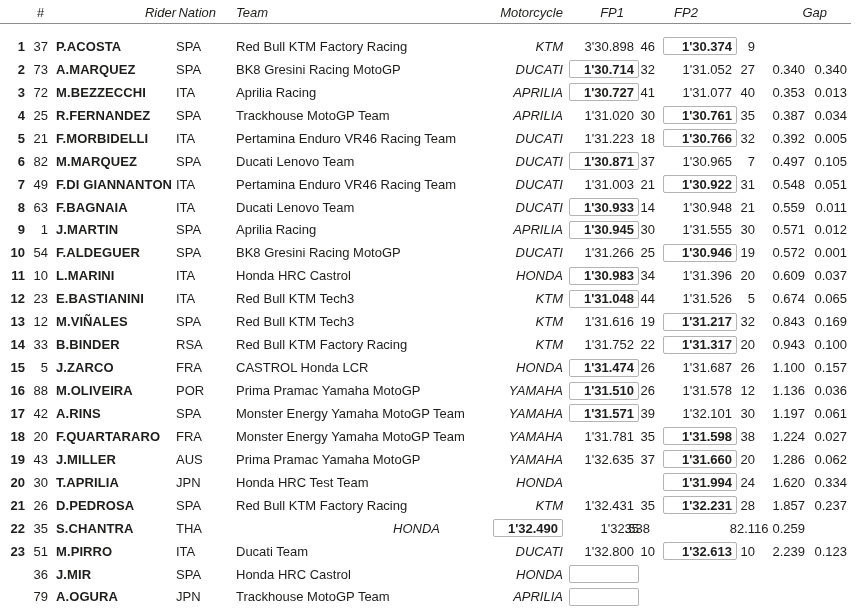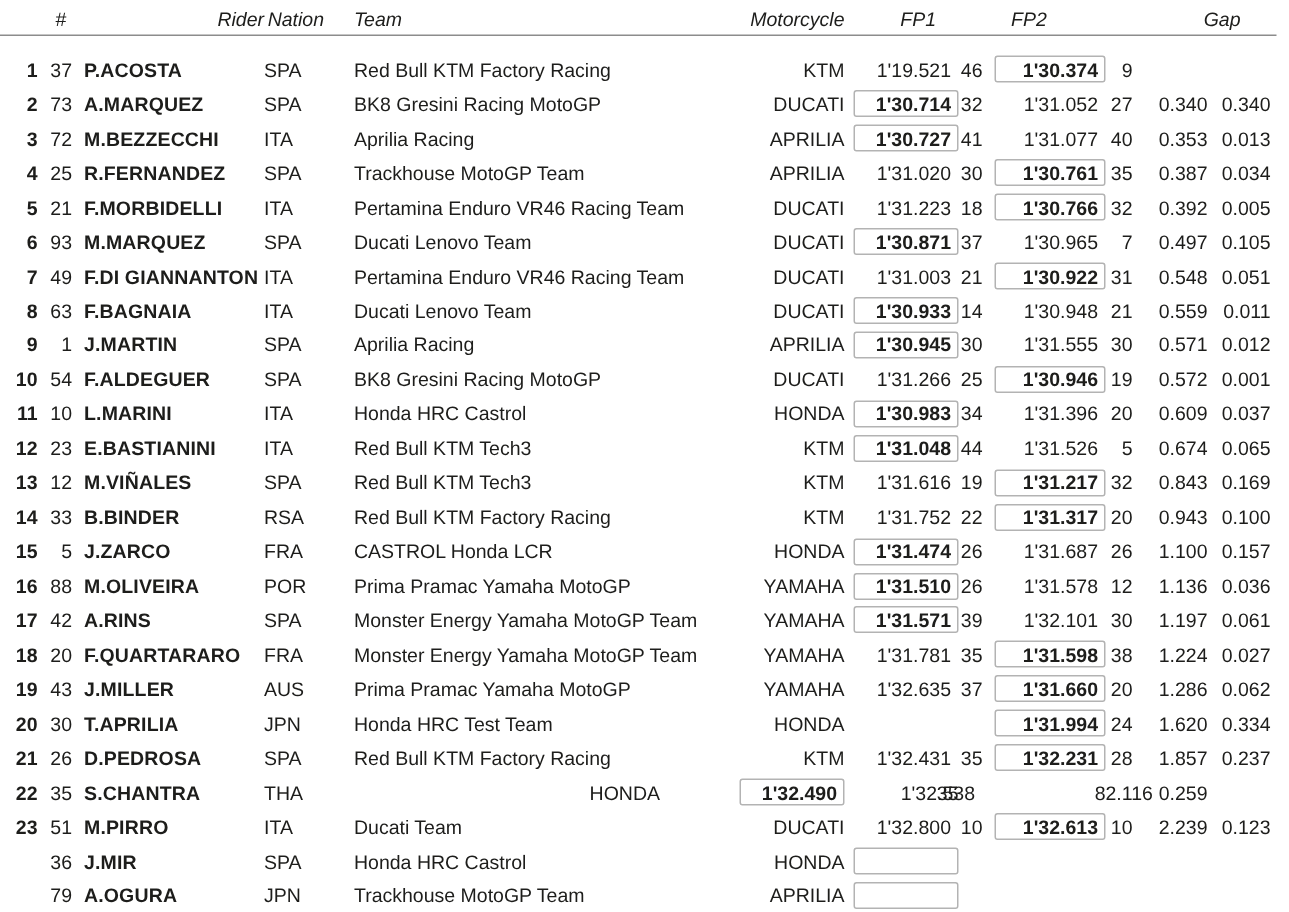--- a/index.html
+++ b/index.html
@@ -28,21 +28,21 @@
     border-bottom:1px solid var(--line);
     padding-left:0;
   }
   .rows{margin-top:11px;}
   .c{overflow:visible;}
   .pos{text-align:right;font-weight:700;}
   .num{text-align:right;}
   .rider{text-align:left;padding-left:8px;font-weight:700;letter-spacing:.1px;}
   .nation{text-align:left;}
   .team{text-align:left;padding-left:20px;}
-  .moto{text-align:right;}
+  .moto{text-align:right;font-style:italic;}
   .laps{text-align:right;}
   .gap{text-align:right;}
   .fpcell{display:flex;justify-content:flex-end;}
   .timebox{
     display:inline-flex;
     align-items:center;
     justify-content:flex-end;
     box-sizing:border-box;
     height:18px;
     padding-right:4px;
@@ -82,21 +82,21 @@
   </div>
   <div class="rows" id="rows">
       <div class="row">
     <div class="c pos">1</div>
     <div class="c num">37</div>
     <div class="c rider">P.ACOSTA</div>
     <div class="c nation">SPA</div>
     <div class="c team">Red Bull KTM Factory Racing</div>
     <div class="c moto">KTM</div>
     <div class="c fpcell">
-          <span class="timebox tb1">1'19.521</span>
+          <span class="timebox tb1">3'30.898</span>
         </div>
     <div class="c laps">46</div>
     <div class="c fpcell">
           <span class="timebox tb2 boxed">1'30.374</span>
         </div>
     <div class="c laps">9</div>
     <div class="c gap"></div>
     <div class="c gap"></div>
   </div>
       <div class="row">
@@ -166,21 +166,21 @@
     <div class="c laps">18</div>
     <div class="c fpcell">
           <span class="timebox tb2 boxed">1'30.766</span>
         </div>
     <div class="c laps">32</div>
     <div class="c gap">0.392</div>
     <div class="c gap">0.005</div>
   </div>
       <div class="row">
     <div class="c pos">6</div>
-    <div class="c num">93</div>
+    <div class="c num">82</div>
     <div class="c rider">M.MARQUEZ</div>
     <div class="c nation">SPA</div>
     <div class="c team">Ducati Lenovo Team</div>
     <div class="c moto">DUCATI</div>
     <div class="c fpcell">
           <span class="timebox tb1 boxed">1'30.871</span>
         </div>
     <div class="c laps">37</div>
     <div class="c fpcell">
           <span class="timebox tb2">1'30.965</span>

